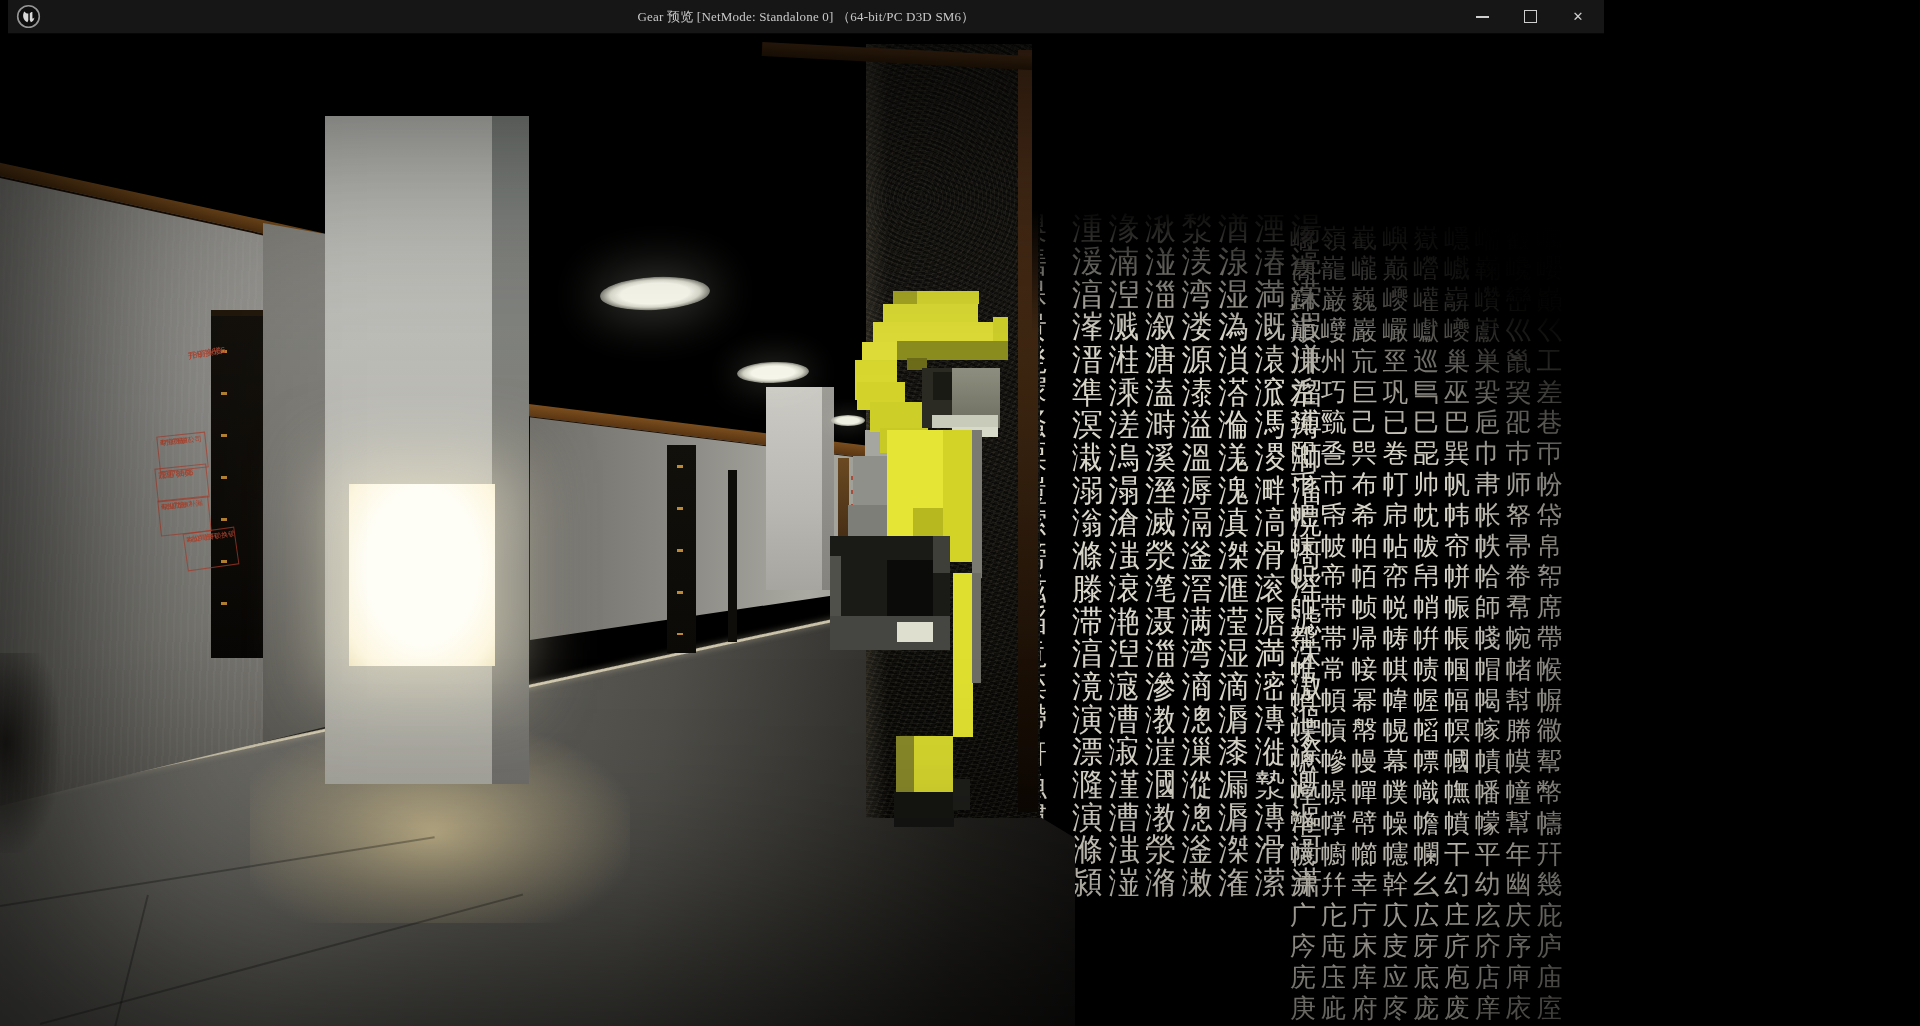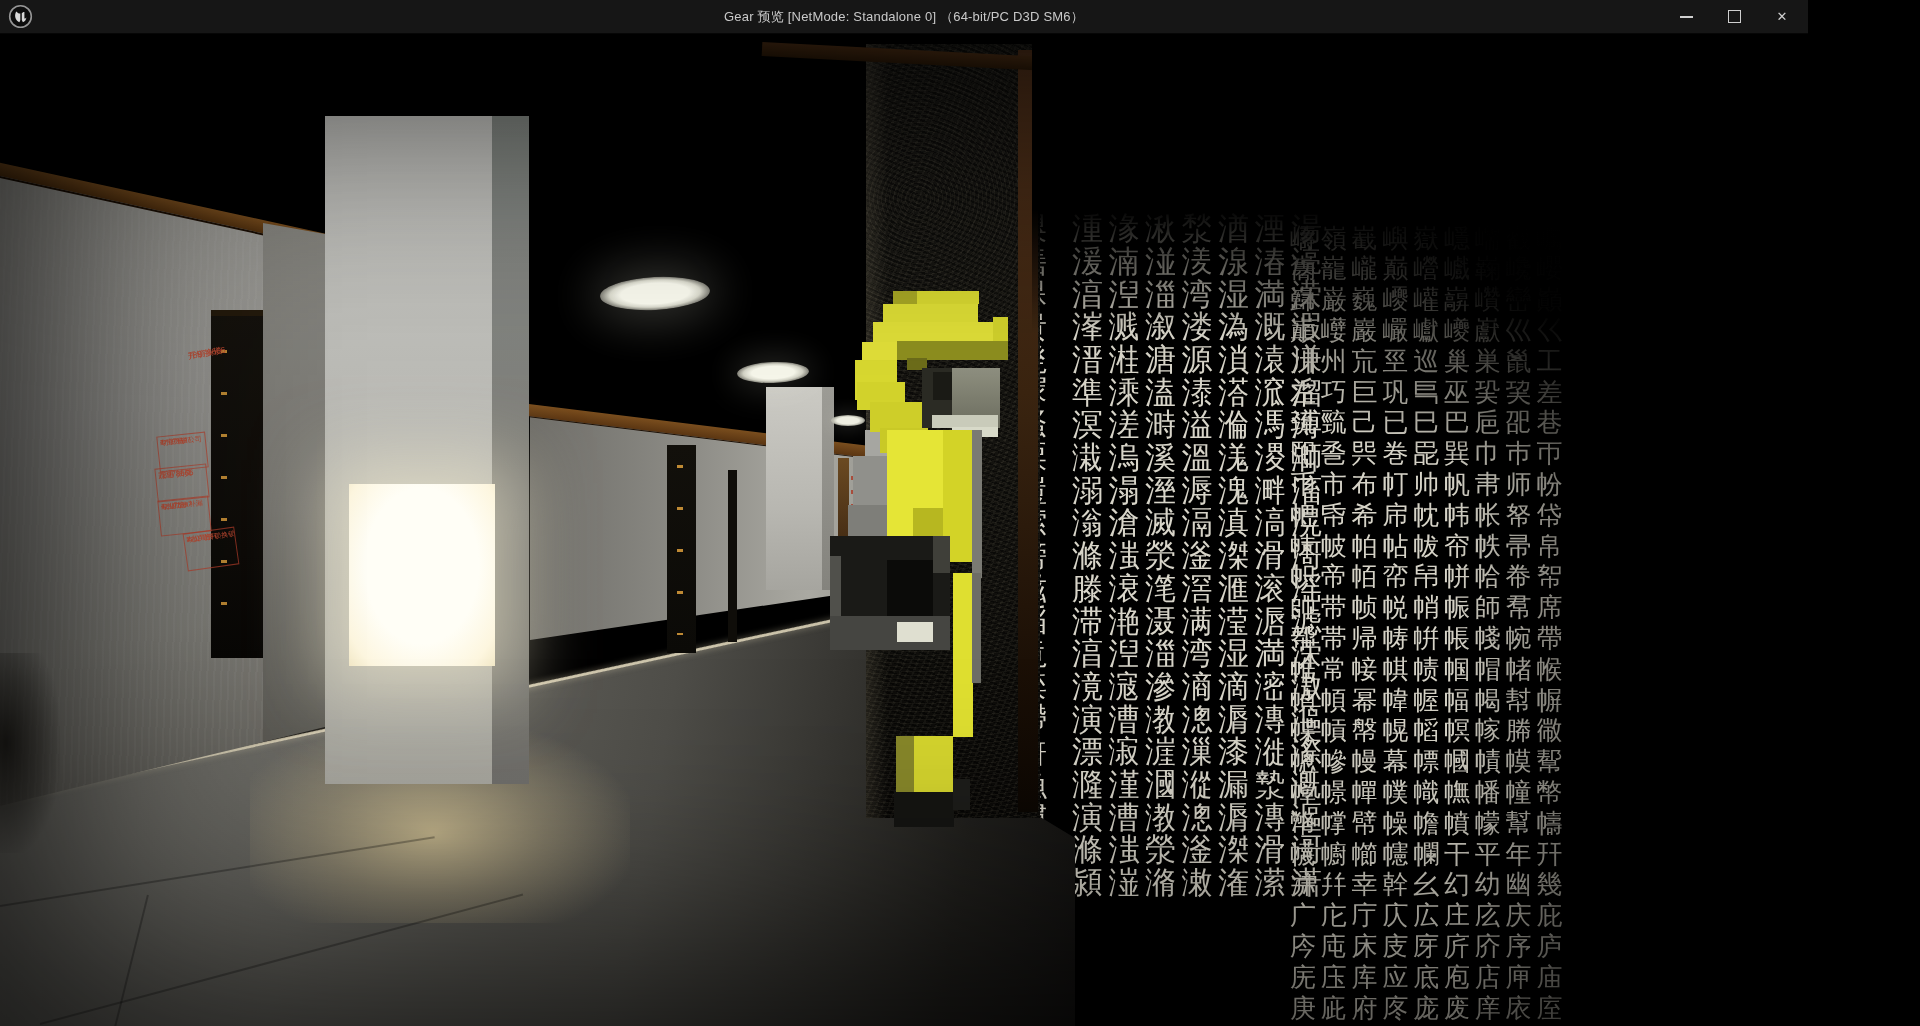--- a/index.html
+++ b/index.html
@@ -1,21 +1,21 @@
 <!DOCTYPE html>
 <html><head>
 <meta charset="utf-8">
 <style>
   html,body{margin:0;padding:0;background:#000;width:1920px;height:1026px;overflow:hidden;
     font-family:"Liberation Sans", sans-serif;}
   #stage{position:absolute;left:0;top:0;width:1920px;height:1026px;background:#000;}
 
   
-  #titlebar{position:absolute;left:0;top:0;width:1808px;height:33px;background:#161616;
-    border-bottom:1px solid #060606;z-index:90;}
+  #titlebar{position:absolute;left:8px;top:0;width:1596px;height:33px;background:#161616;
+    border-bottom:1px solid #060606;z-index:90;font-family:Liberation Serif, serif;}
   #title-text{position:absolute;left:0;top:0;width:100%;height:33px;line-height:33px;
     text-align:center;color:#c9c9c9;font-size:13px;letter-spacing:.2px;}
   #ue-logo{position:absolute;left:8px;top:4px;width:25px;height:25px;}
   #win-controls{position:absolute;right:2px;top:0;height:33px;display:flex;}
   .win-btn{width:48px;height:33px;display:flex;align-items:center;justify-content:center;
     color:#cfcfcf;font-size:13px;cursor:pointer;}
   .dash{width:13px;height:2px;background:#cfcfcf;}
   .maxsq{width:11px;height:11px;border:1.6px solid #cfcfcf;}
 
   

